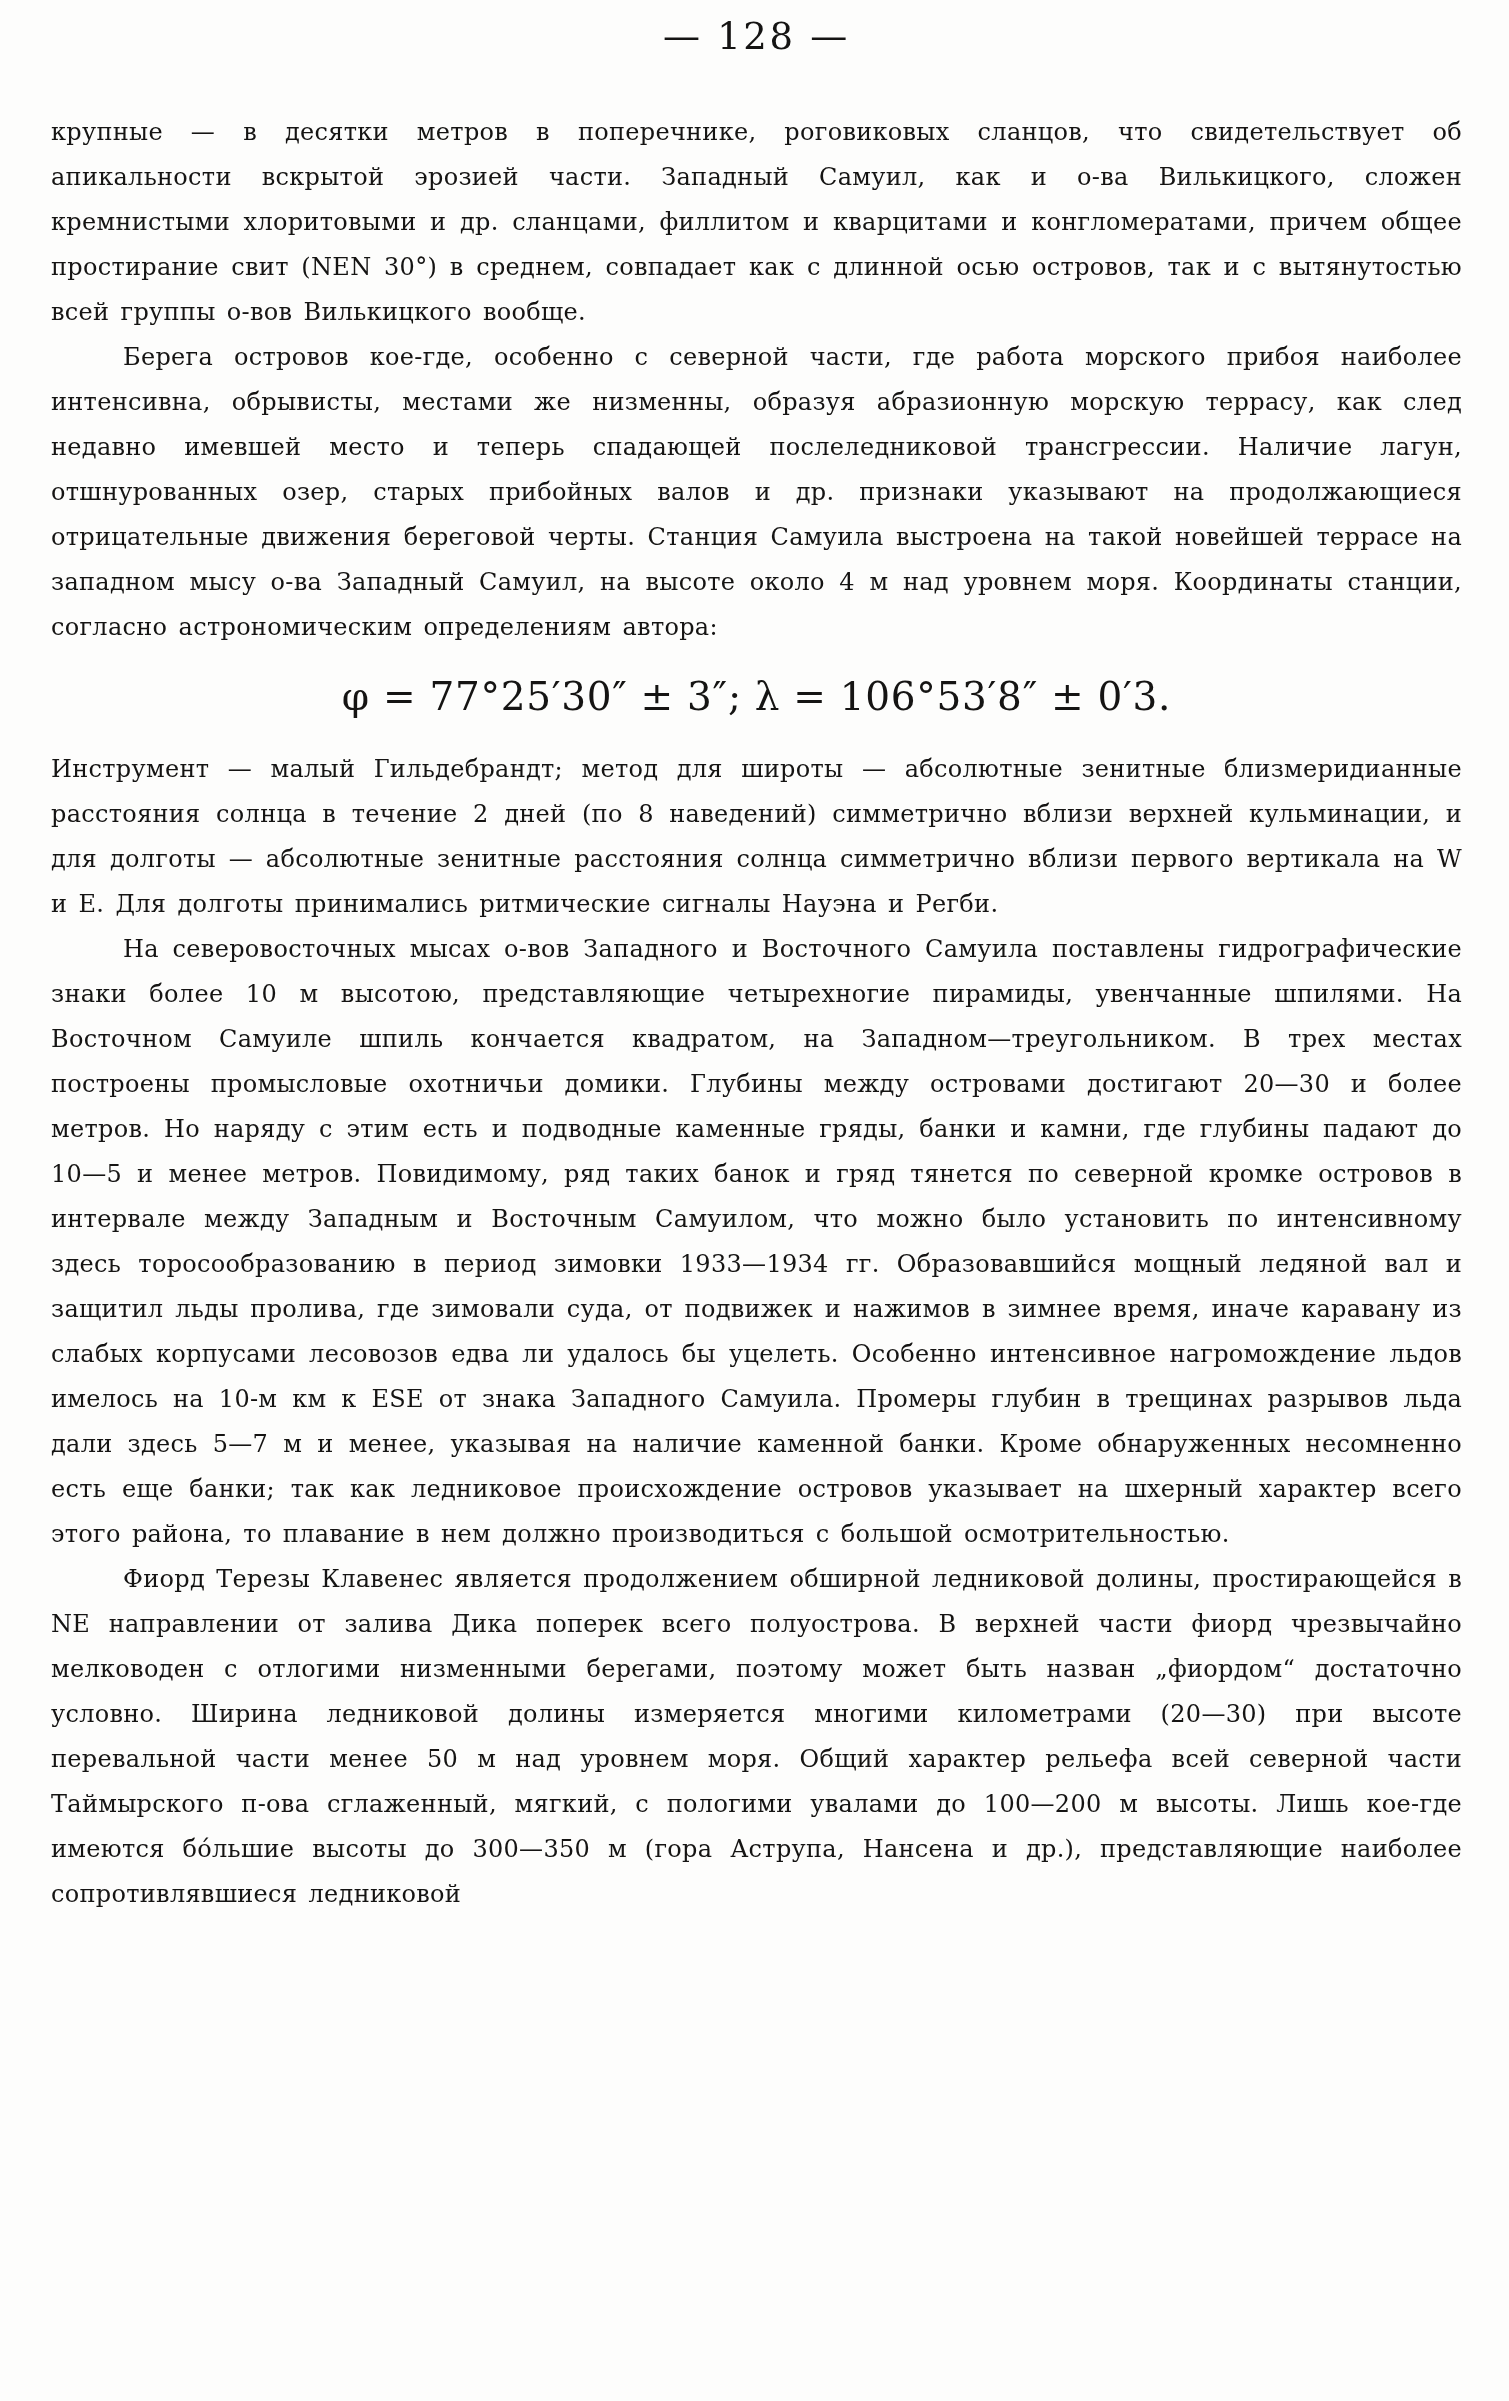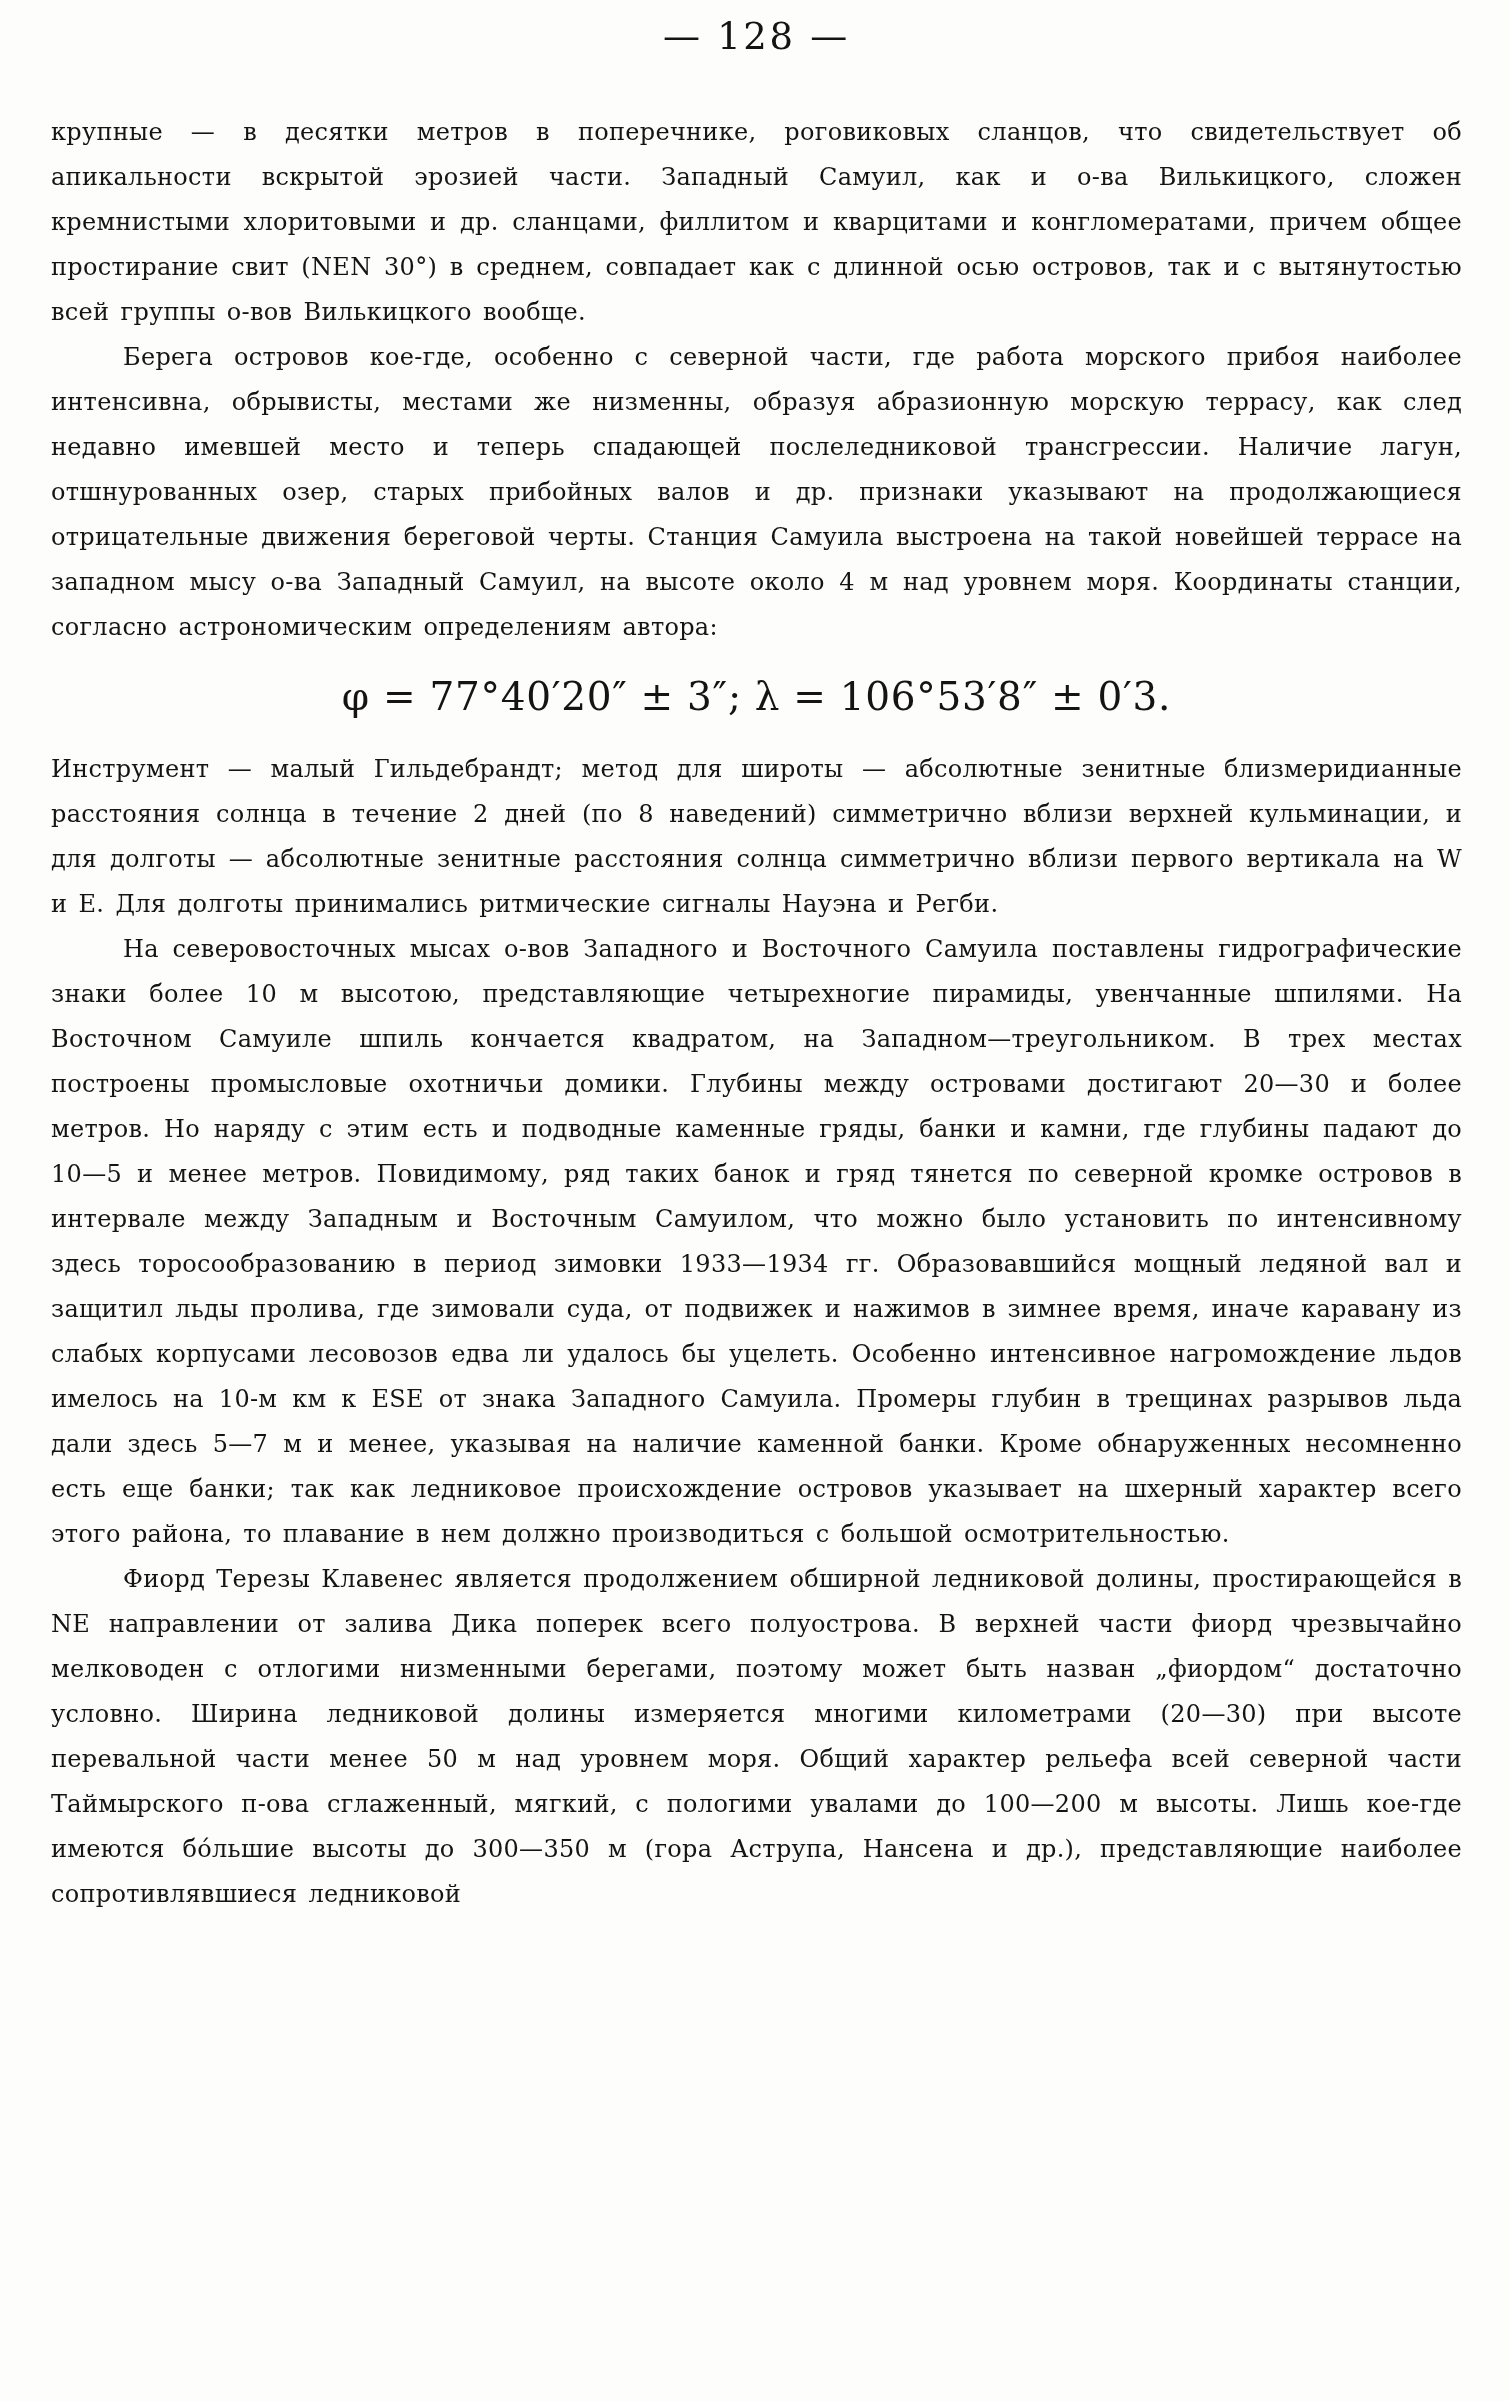--- a/index.html
+++ b/index.html
@@ -51,21 +51,21 @@
 <div class="page">
 
   <div class="page-number">— 128 —</div>
 
   <div class="body-text">
 
     <p>крупные — в десятки метров в поперечнике, роговиковых сланцов, что свидетельствует об апикальности вскрытой эрозией части. Западный Самуил, как и о-ва Вилькицкого, сложен кремнистыми хлоритовыми и др. сланцами, филлитом и кварцитами и конгломератами, причем общее простирание свит (NEN 30°) в среднем, совпадает как с длинной осью островов, так и с вытянутостью всей группы о-вов Вилькицкого вообще.</p>
 
     <p class="indented">Берега островов кое-где, особенно с северной части, где работа морского прибоя наиболее интенсивна, обрывисты, местами же низменны, образуя абразионную морскую террасу, как след недавно имевшей место и теперь спадающей послеледниковой трансгрессии. Наличие лагун, отшнурованных озер, старых прибойных валов и др. признаки указывают на продолжающиеся отрицательные движения береговой черты. Станция Самуила выстроена на такой новейшей террасе на западном мысу о-ва Западный Самуил, на высоте около 4 м над уровнем моря. Координаты станции, согласно астрономическим определениям автора:</p>
 
-    <div class="formula">φ = 77°40′20″ ± 3″;  λ = 106°53′8″ ± 0′3.</div>
+    <div class="formula">φ = 77°25′30″ ± 3″;  λ = 106°53′8″ ± 0′3.</div>
 
     <p>Инструмент — малый Гильдебрандт; метод для широты — абсолютные зенитные близмеридианные расстояния солнца в течение 2 дней (по 8 наведений) симметрично вблизи верхней кульминации, и для долготы — абсолютные зенитные расстояния солнца симметрично вблизи первого вертикала на W и E. Для долготы принимались ритмические сигналы Науэна и Регби.</p>
 
     <p class="indented">На северовосточных мысах о-вов Западного и Восточного Самуила поставлены гидрографические знаки более 10 м высотою, представляющие четырехногие пирамиды, увенчанные шпилями. На Восточном Самуиле шпиль кончается квадратом, на Западном—треугольником. В трех местах построены промысловые охотничьи домики. Глубины между островами достигают 20—30 и более метров. Но наряду с этим есть и подводные каменные гряды, банки и камни, где глубины падают до 10—5 и менее метров. Повидимому, ряд таких банок и гряд тянется по северной кромке островов в интервале между Западным и Восточным Самуилом, что можно было установить по интенсивному здесь торосообразованию в период зимовки 1933—1934 гг. Образовавшийся мощный ледяной вал и защитил льды пролива, где зимовали суда, от подвижек и нажимов в зимнее время, иначе каравану из слабых корпусами лесовозов едва ли удалось бы уцелеть. Особенно интенсивное нагромождение льдов имелось на 10-м км к ESE от знака Западного Самуила. Промеры глубин в трещинах разрывов льда дали здесь 5—7 м и менее, указывая на наличие каменной банки. Кроме обнаруженных несомненно есть еще банки; так как ледниковое происхождение островов указывает на шхерный характер всего этого района, то плавание в нем должно производиться с большой осмотрительностью.</p>
 
     <p class="indented">Фиорд Терезы Клавенес является продолжением обширной ледниковой долины, простирающейся в NE направлении от залива Дика поперек всего полуострова. В верхней части фиорд чрезвычайно мелководен с отлогими низменными берегами, поэтому может быть назван „фиордом“ достаточно условно. Ширина ледниковой долины измеряется многими километрами (20—30) при высоте перевальной части менее 50 м над уровнем моря. Общий характер рельефа всей северной части Таймырского п-ова сглаженный, мягкий, с пологими увалами до 100—200 м высоты. Лишь кое-где имеются бо́льшие высоты до 300—350 м (гора Аструпа, Нансена и др.), представляющие наиболее сопротивлявшиеся ледниковой</p>
 
   </div>
 
 </div>

